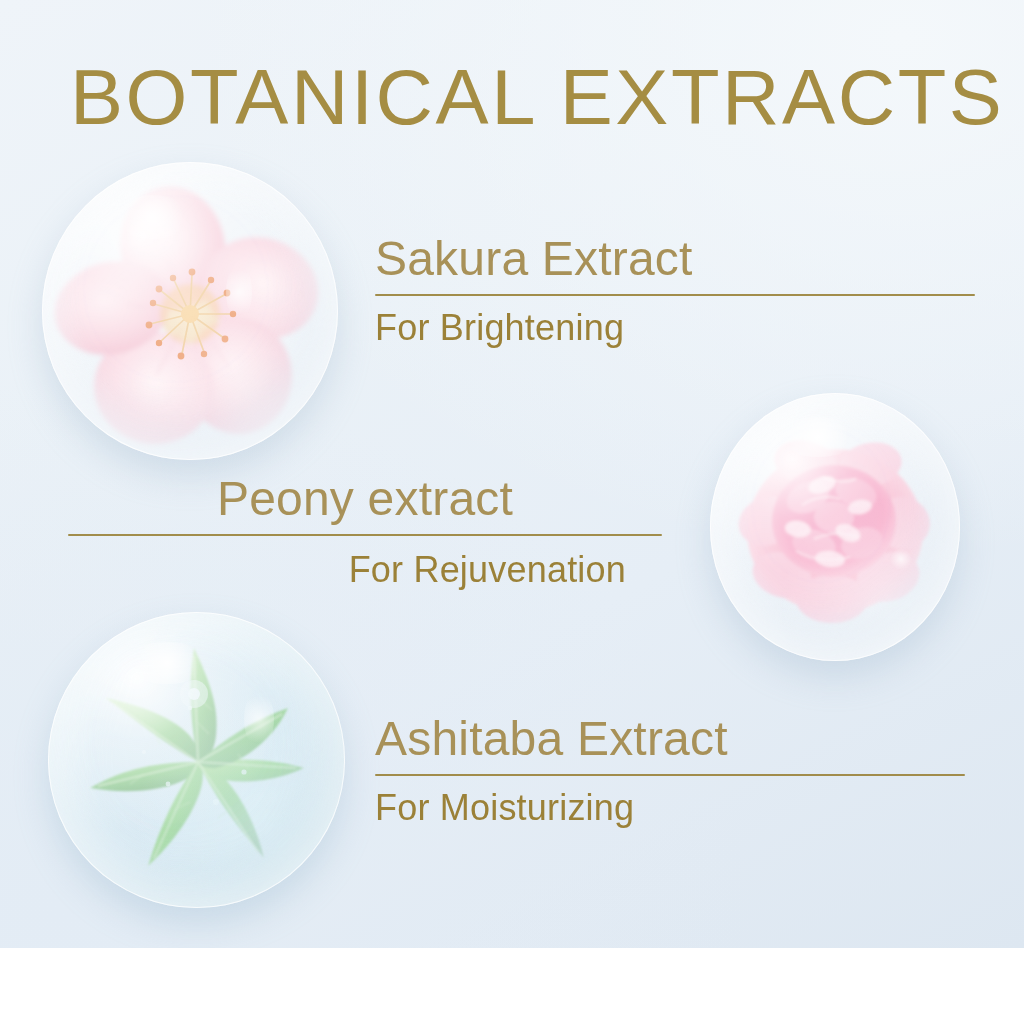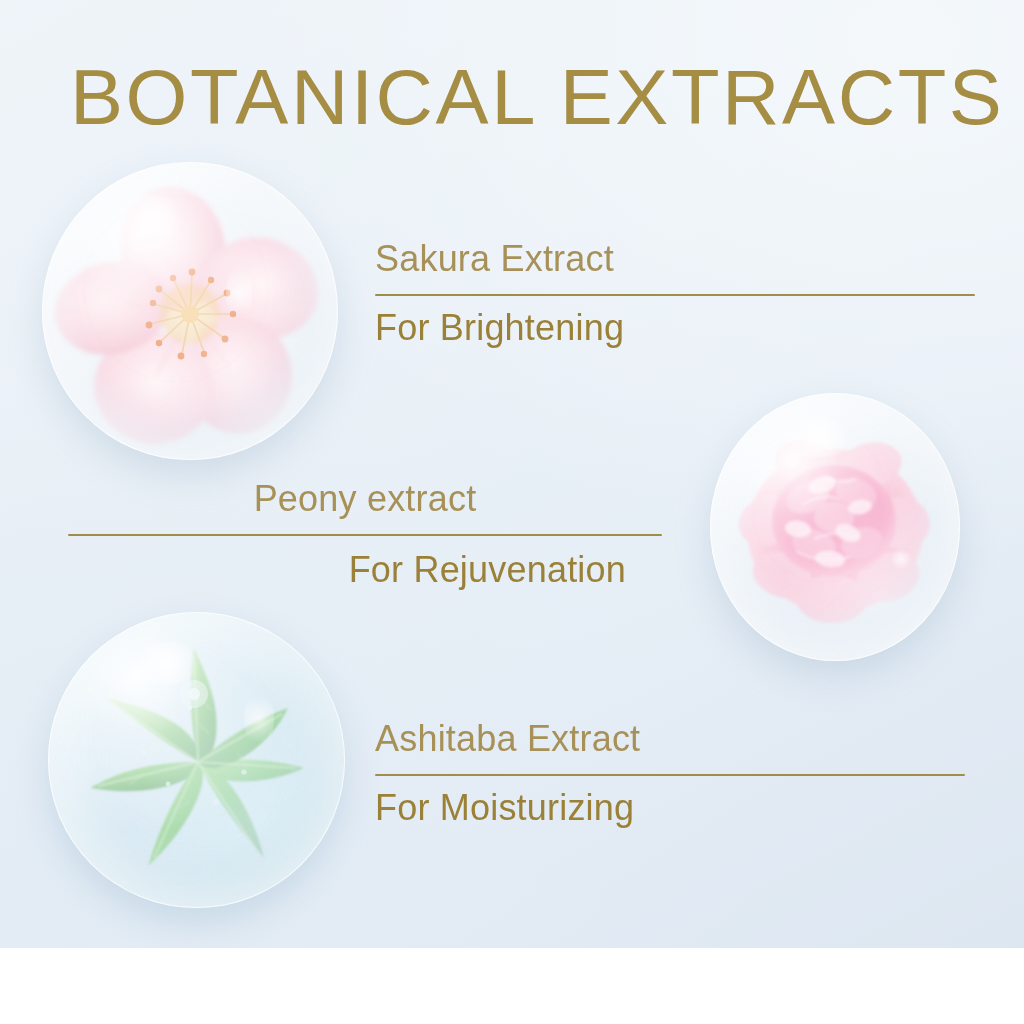--- a/index.html
+++ b/index.html
@@ -53,21 +53,21 @@
     box-shadow:
       inset 0 0 48px 16px rgba(255,255,255,.60),
       inset -16px -22px 54px rgba(150,190,210,.42),
       0 16px 34px rgba(140,175,200,.30);
   }
   
   .flower{position:absolute;inset:0;}
   
   .block{position:absolute;}
   .ex-name{
-    font-size:36px;font-weight:300;color:#a89158;letter-spacing:.2px;
+    font-size:48px;font-weight:300;color:#a89158;letter-spacing:.2px;
     white-space:nowrap;line-height:42px;
   }
   .rule{height:2px;background:#9d8741;opacity:.95;border-radius:1px;}
   .ex-benefit{
     font-size:36px;font-weight:400;color:#9b8138;letter-spacing:.2px;
     white-space:nowrap;line-height:44px;
   }
   #blk-sakura{left:375px;top:238px;width:600px;}
   #blk-sakura .rule{margin:14px 0 10px 0;width:600px;}
   #blk-peony{left:68px;top:478px;width:594px;text-align:right;}

